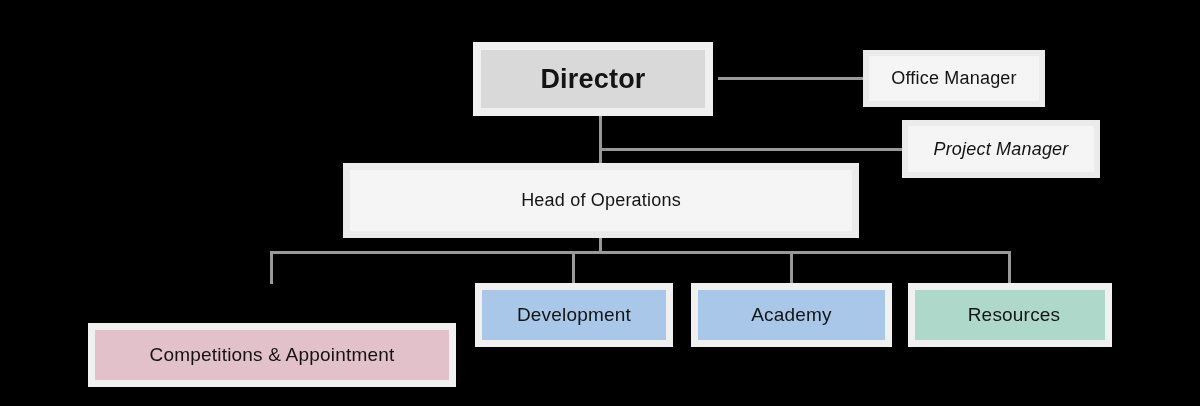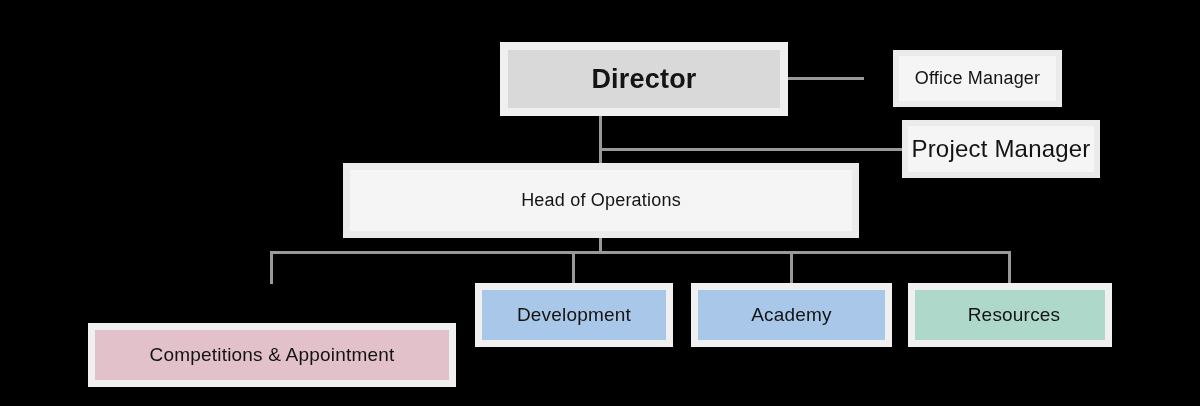--- a/index.html
+++ b/index.html
@@ -24,26 +24,26 @@
     border-style: solid;
     border-color: #f0f0f0;
   }
   .node .label {
     color: var(--text, #141414);
     font-size: 19px;
     font-weight: 500;
     letter-spacing: 0.2px;
     white-space: nowrap;
   }
-  .node-director { left: 500px; top: 42px; width: 288px; height: 74px; border-width: 8px; }
+  .node-director { left: 473px; top: 42px; width: 240px; height: 74px; border-width: 8px; }
   .node-director .label { font-size: 27px; font-weight: 700; }
-  .node-office-manager { left: 893px; top: 50px; width: 169px; height: 57px; border-width: 6px; }
+  .node-office-manager { left: 863px; top: 50px; width: 182px; height: 57px; border-width: 6px; }
   .node-office-manager .label { font-size: 18px; }
   .node-project-manager { left: 902px; top: 120px; width: 198px; height: 58px; border-width: 6px; }
-  .node-project-manager .label { font-size: 24px; }
+  .node-project-manager .label { font-size: 18px; font-style: italic; }
   .node-head-of-operations { left: 343px; top: 163px; width: 516px; height: 75px; border-width: 7px; }
   .node-head-of-operations .label { font-size: 18px; }
   .node-competitions { left: 88px; top: 283px; width: 368px; height: 64px; border-width: 7px; margin-top: 40px; }
   .node-development { left: 475px; top: 283px; width: 198px; height: 64px; border-width: 7px; }
   .node-academy { left: 691px; top: 283px; width: 201px; height: 64px; border-width: 7px; }
   .node-resources { left: 908px; top: 283px; width: 204px; height: 64px; border-width: 7px; padding-left: 8px; }
   .connector {
     position: absolute;
     background: var(--connector, #999);
   }

